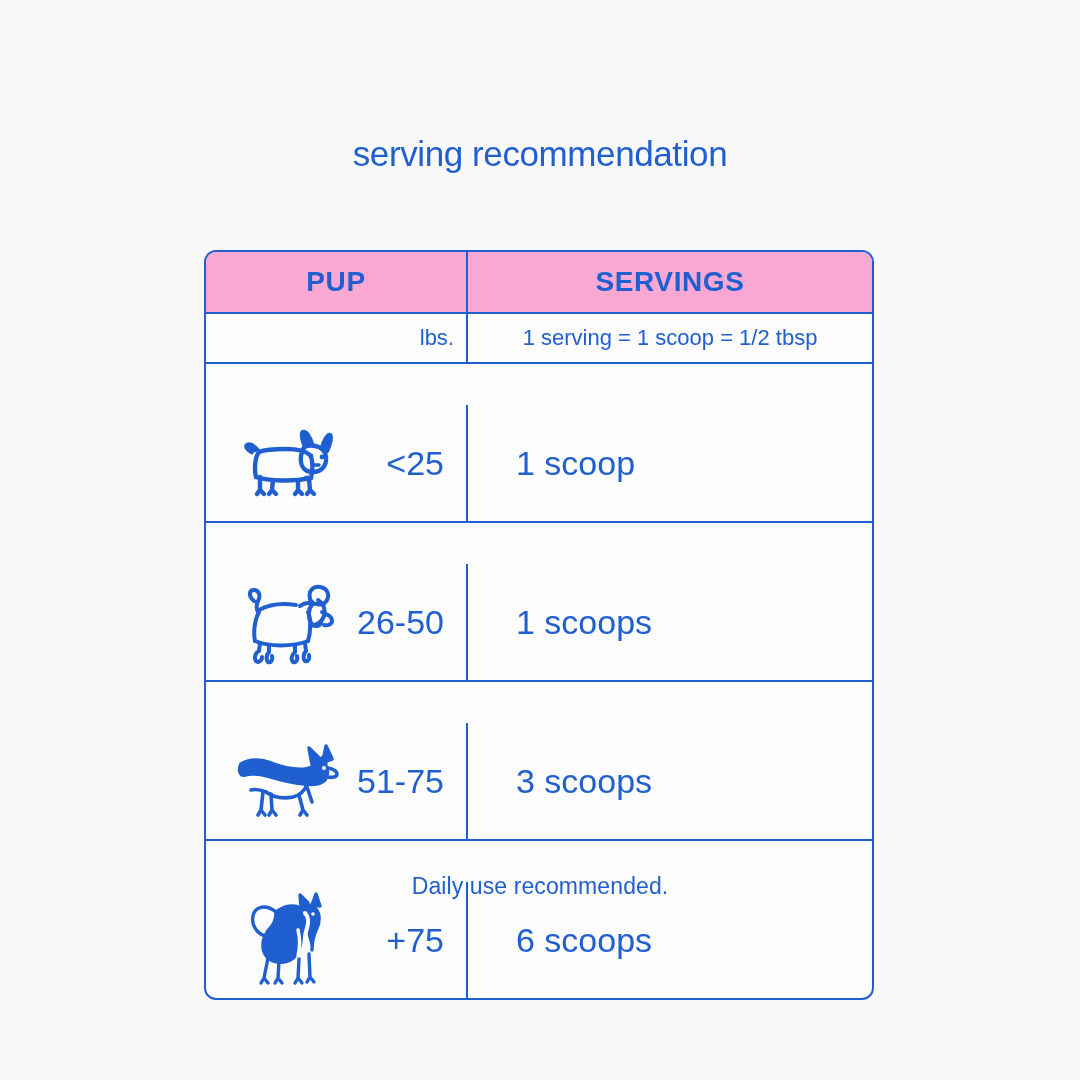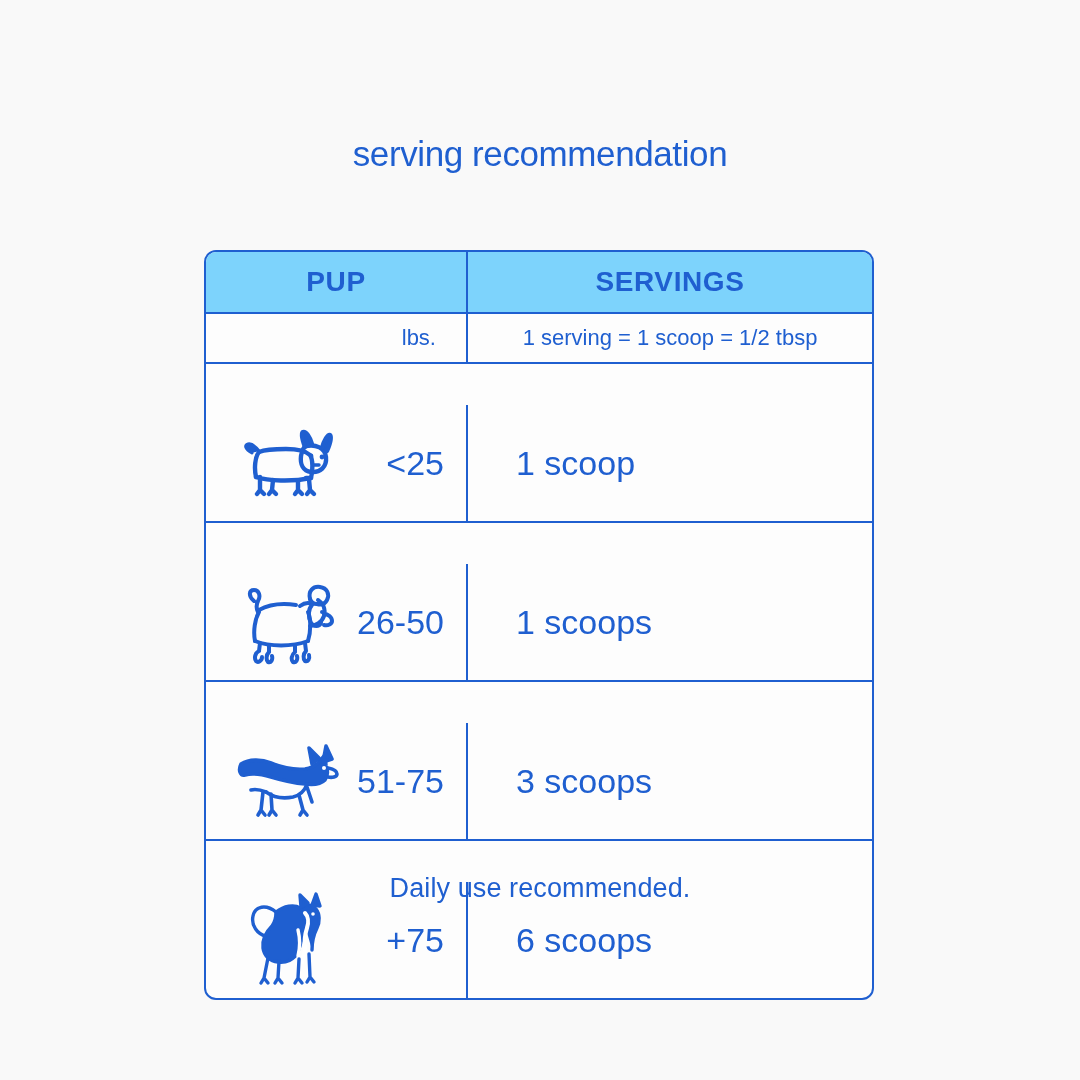--- a/index.html
+++ b/index.html
@@ -68,42 +68,42 @@
   }
   .col-serv {
     flex: 1 1 auto;
     box-sizing: border-box;
     display: flex;
     align-items: center;
   }
 
   
   .row-header {
-    background: #7dd3fc;
+    background: #f9a8d4;
     height: 60px;
   }
   .row-header .col-pup,
   .row-header .col-serv {
     justify-content: center;
   }
   .hdr-text {
     font-size: 28px;
     font-weight: 700;
     letter-spacing: 0.6px;
     color: #1f5fd0;
   }
 
   
   .row-units {
     height: 48px;
     background: #fdfdfd;
   }
   .row-units .col-pup {
     justify-content: flex-end;
-    padding-right: 30px;
+    padding-right: 12px;
   }
   .row-units .col-serv {
     justify-content: center;
   }
   .units-text {
     font-size: 22px;
     font-weight: 400;
     color: #1f5fd0;
     white-space: nowrap;
   }
@@ -148,21 +148,21 @@
     display: block;
   }
 
   
   .footer-note {
     position: absolute;
     left: 0;
     top: 873px;
     width: 1080px;
     text-align: center;
-    font-size: 27px;
+    font-size: 23px;
     font-weight: 500;
     color: #1f5fd0;
     letter-spacing: 0.1px;
   }
 </style>
 </head>
 <body>
 
 <div class="page">
 

